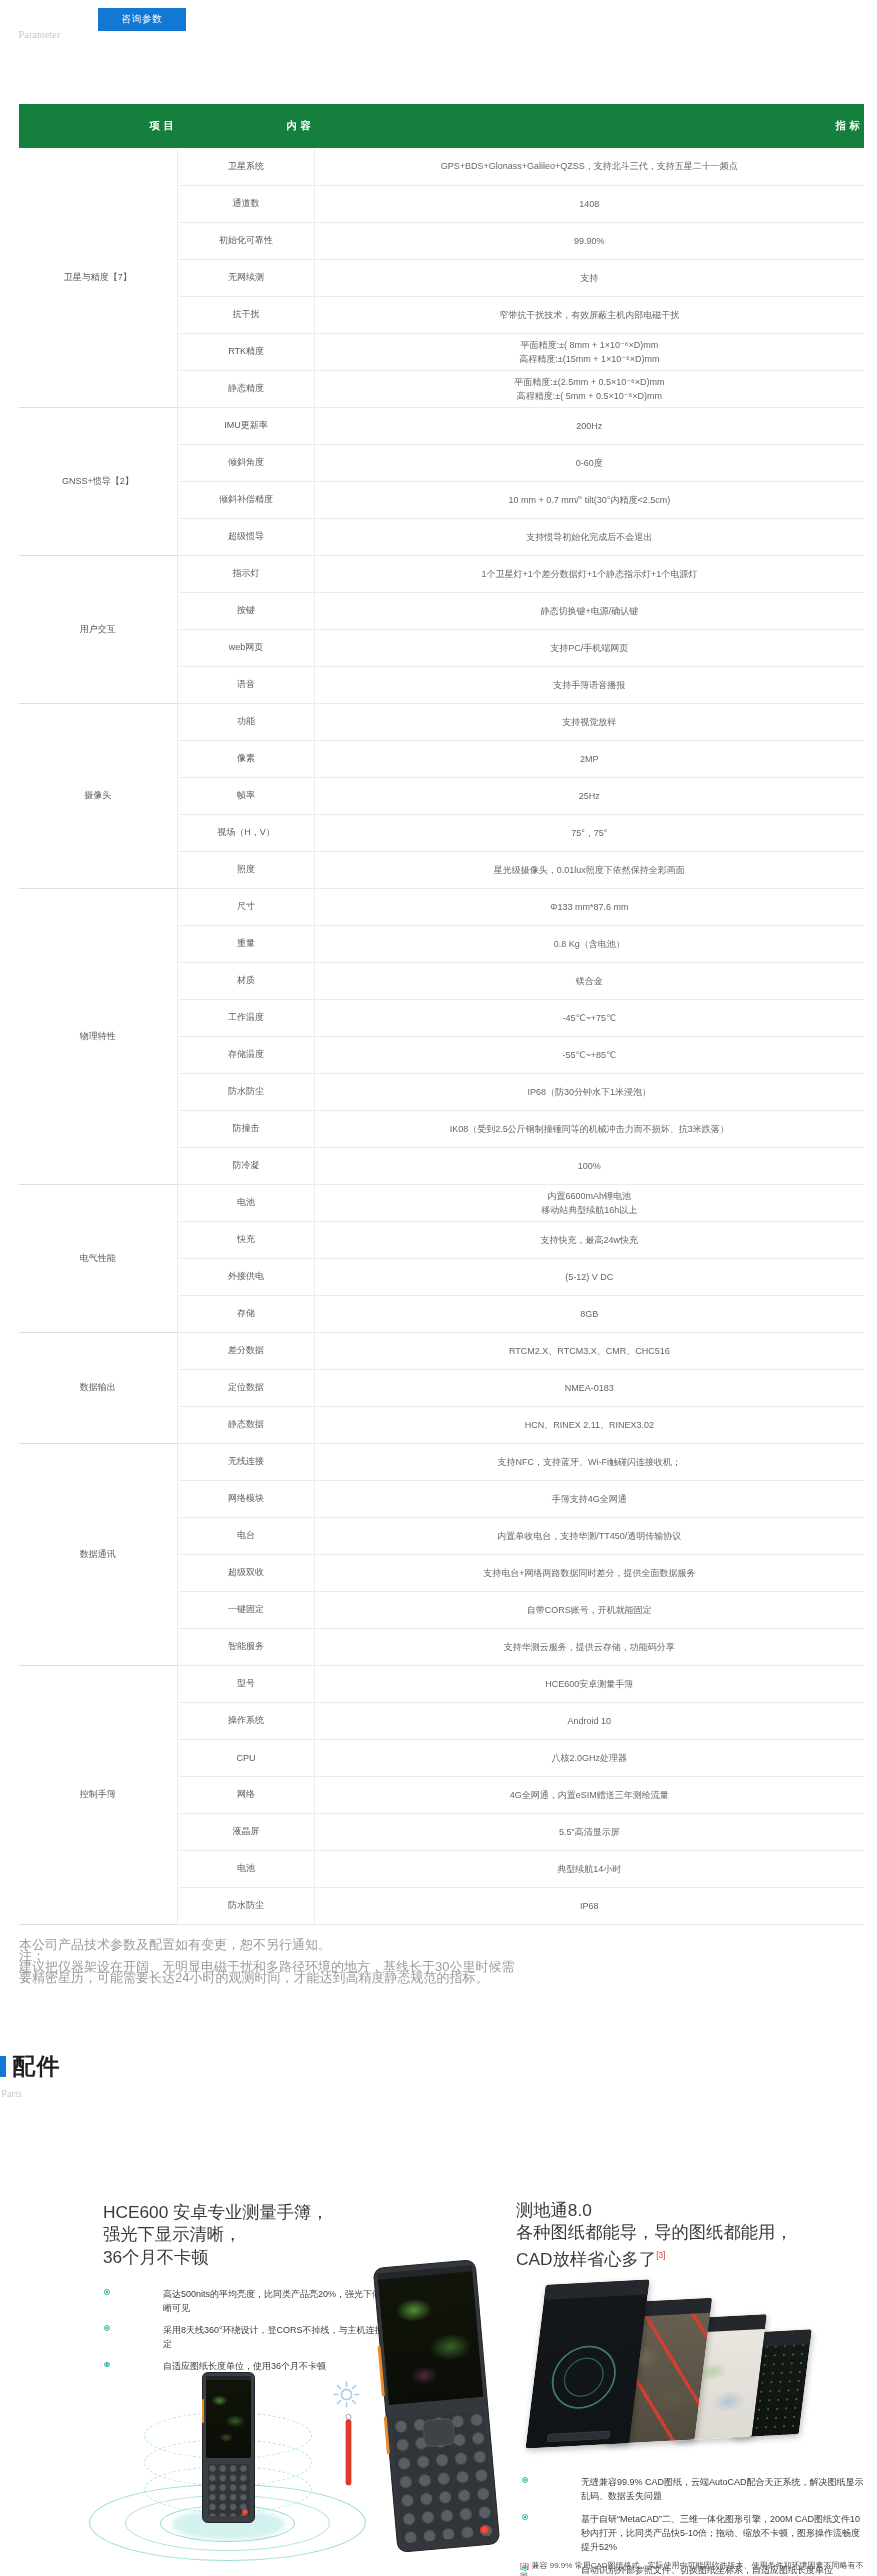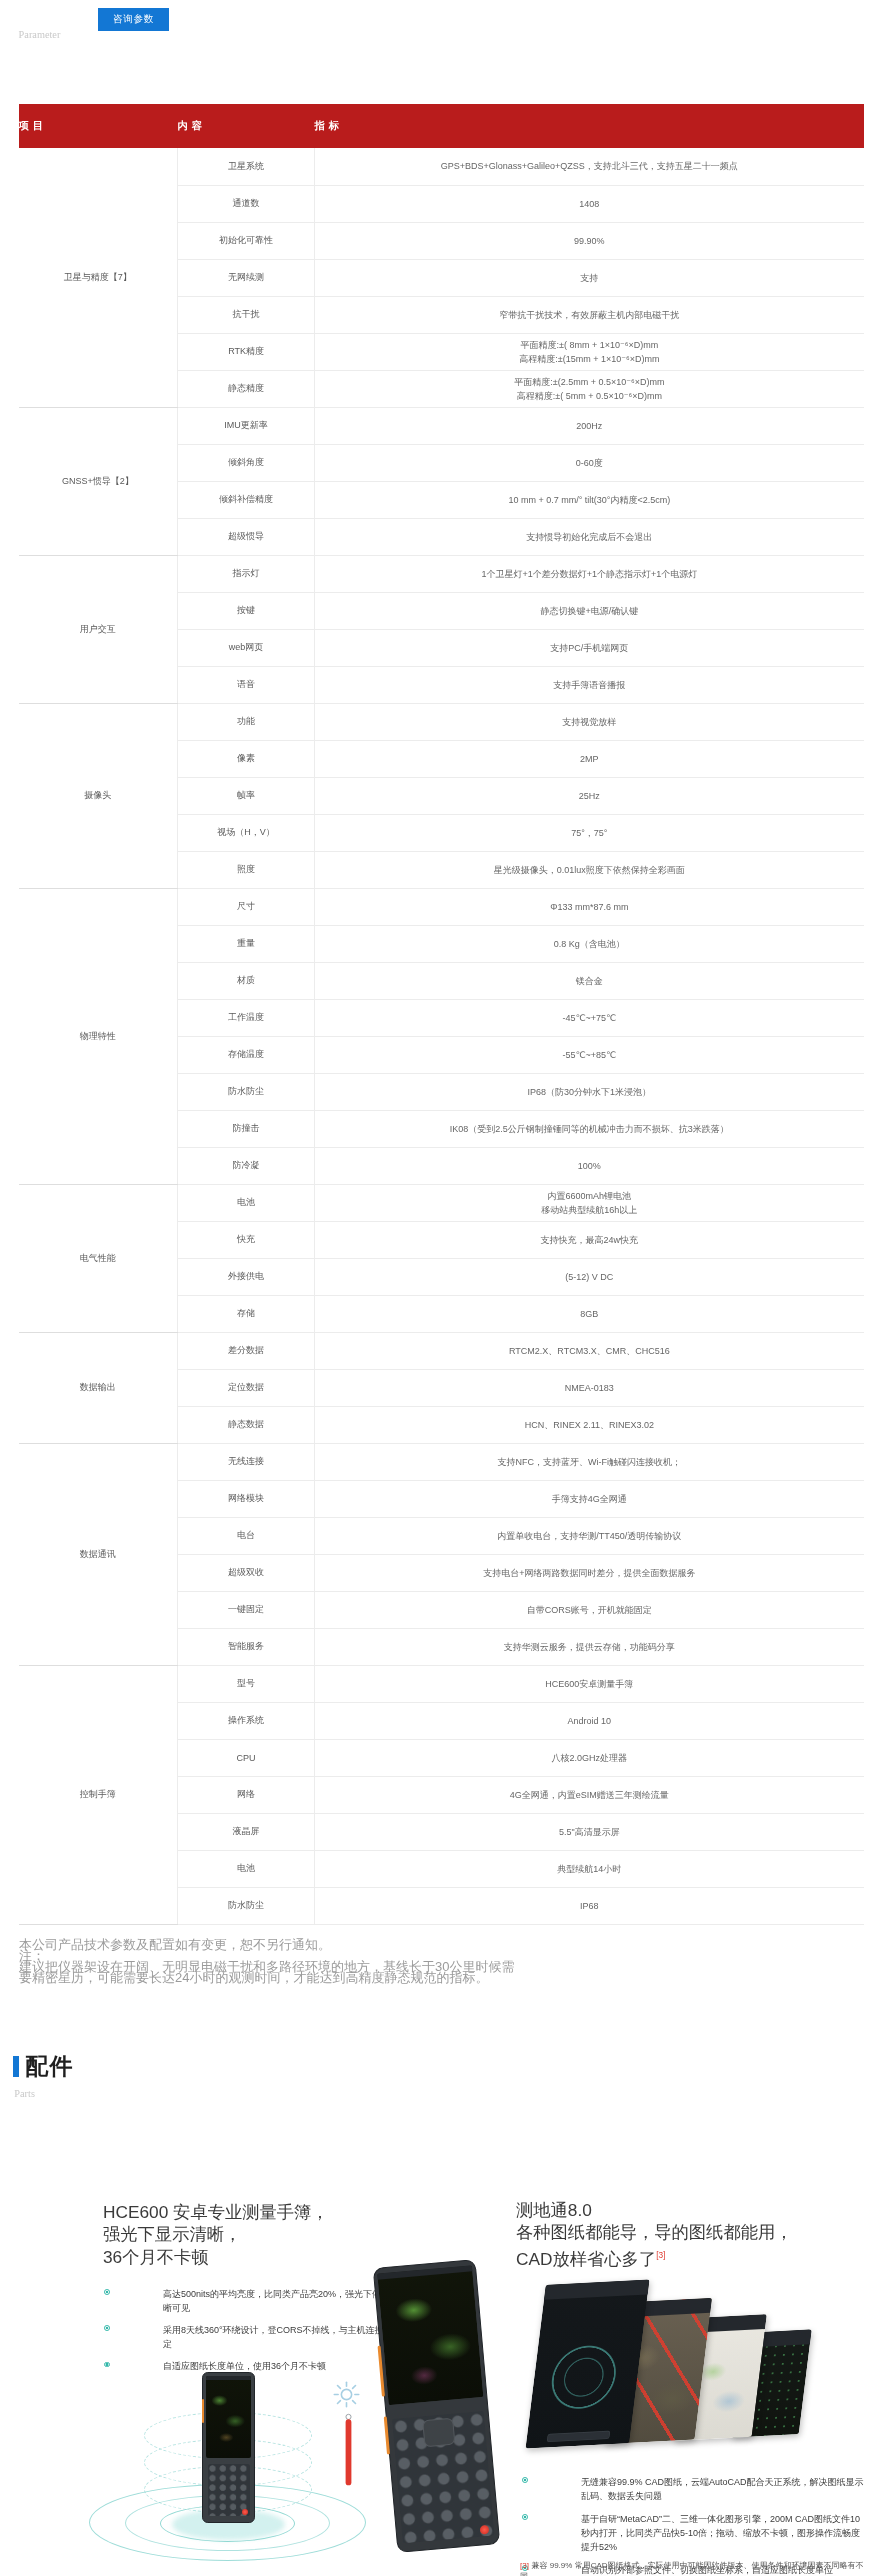--- a/index.html
+++ b/index.html
@@ -13,43 +13,43 @@
 
   
   .sect-head { position:relative; }
   .param-head { padding:23px 0 0 17.3px; height:67px; }
   .title-row { display:flex; align-items:center; }
   .title-bar { display:inline-block; width:6.4px; height:21px; background:#1377d4; margin-right:5.8px; }
   .big-title { font-size:23px; font-weight:bold; color:#1f1f1f; letter-spacing:0.55em; }
   .big-title.no-space { letter-spacing:1.3px; }
   .sub-title { font-size:10.3px; color:#c9c9c9; margin:6.4px 0 0 1.3px;font-family:Liberation Serif, serif; }
   .consult-btn {
-    position:absolute; left:98px; top:8.3px; width:71px; height:22.5px;
+    position:absolute; left:98px; top:8.3px; width:88px; height:22.5px;
     background:#1377d4; color:#fff; font-size:9.6px; border:none; cursor:pointer;
     display:flex; align-items:center; justify-content:center; letter-spacing:0.6px;
   }
 
   
   table.spec { border-collapse:collapse; table-layout:fixed; width:844px; margin:37px 0 0 18.6px; }
   table.spec col.c1 { width:159px; } table.spec col.c2 { width:137px; } table.spec col.c3 { width:549px; }
   table.spec thead th {
-    background:#b91c1c; color:#fff; font-size:10.3px; font-weight:bold;
-    height:44px; letter-spacing:3.8px; text-align:left;
+    background:#15803d; color:#fff; font-size:10.3px; font-weight:bold;
+    height:44px; letter-spacing:3.8px; text-align:right;
   }
   table.spec td { text-align:center; vertical-align:middle; font-size:9px; height:37px; padding:3.8px 6.4px; }
   td.col-item { color:#5a5a5a; border-bottom:0.6px solid #dedede; }
   td.col-content { color:#5a5a5a; border-left:0.6px solid #ececec; border-right:0.6px solid #ececec; border-bottom:0.6px solid #ececec; }
   td.col-value { color:#666; border-bottom:0.6px solid #ececec; white-space:pre-line; line-height:14px; }
 
   
   .table-notes { margin:14px 0 0 19px; }
   .note-line { font-size:13px; color:#9b9b9b; line-height:11px; }
 
   
-  .parts-head { margin-top:68px; padding-left:13px; height:45px; }
+  .parts-head { margin-top:68px; padding-left:0; height:45px; }
 
   
   .promo { position:relative; margin-top:87px; height:401px; width:878px; }
   .promo-heading { position:absolute; font-size:17.3px; line-height:22.5px; color:#3a3a3a; font-weight:500; }
   .promo-heading.left { left:103px; top:18px; }
   .promo-heading.right { left:516px; top:16px; }
   .promo-heading sup.red { color:#e0392e; font-size:8.3px; font-weight:normal; }
 
   .bullets { position:absolute; }
   .bullets.left { left:104px; top:104px; width:302px; }

